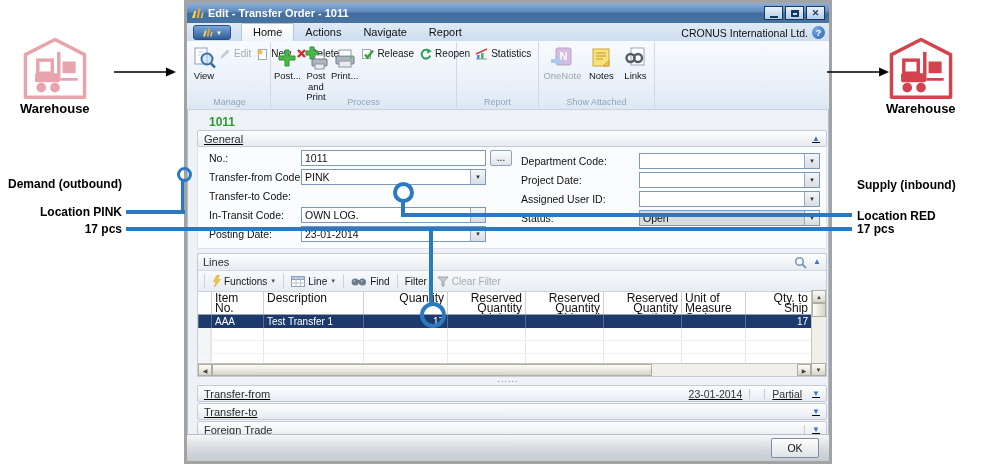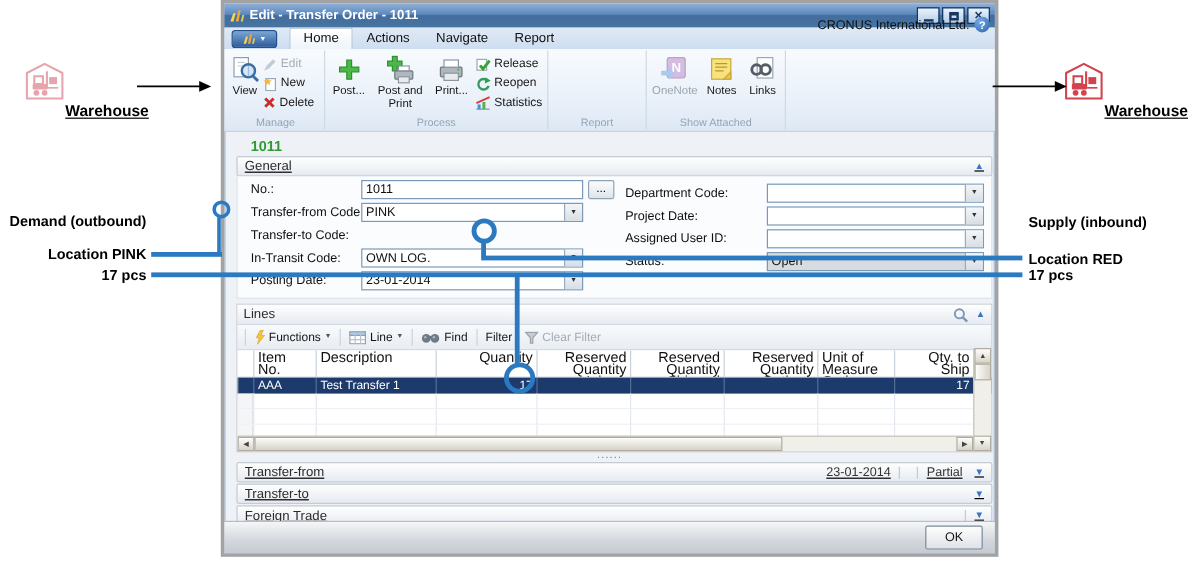--- a/index.html
+++ b/index.html
@@ -12,31 +12,31 @@
   .winbtns{margin-left:auto;display:flex;}
   .winbtn{width:19px;height:14px;margin-left:2px;border:1px solid #17375e;background:linear-gradient(#eaf2fb,#b5cde9);display:flex;align-items:center;justify-content:center;color:#17375e;font-size:9px;font-weight:bold;box-sizing:border-box;}
   .glyph-min{width:8px;height:2px;background:#17375e;margin-top:7px;}
   .glyph-max{width:8px;height:7px;border:2px solid #17375e;border-top-width:3px;box-sizing:border-box;}
 
   .tabstrip{left:0;top:20px;right:0;height:18px;background:linear-gradient(#e0eaf6,#cdddf0);display:flex;align-items:flex-end;padding:0 4px;}
   .appbtn{width:38px;height:15px;margin:0 10px 1px 2px;border-radius:3px;background:linear-gradient(#7aa6d6,#2e5d9b);border:1px solid #24508c;display:flex;align-items:center;justify-content:center;gap:3px;box-sizing:border-box;}
   .appbtn .caret{color:#fff;font-size:6px;line-height:6px;}
   .tab{padding:2px 11px 3px;font-size:11px;color:#101010;}
   .tab.active{background:linear-gradient(#ffffff,#eef4fa);border:1px solid #b6c7da;border-bottom:none;border-radius:2px 2px 0 0;}
-  .company{margin-left:auto;display:flex;align-items:center;gap:4px;font-size:10.5px;color:#101010;padding-bottom:14px;margin-top:20px;}
+  .company{margin-left:auto;display:flex;align-items:center;gap:4px;font-size:10.5px;color:#101010;padding-bottom:2px;margin-top:20px;}
   .helpicon{width:13px;height:13px;border-radius:50%;background:radial-gradient(circle at 35% 30%,#74abe8,#2a62ad);color:#fff;font-size:9px;font-weight:bold;display:flex;align-items:center;justify-content:center;}
 
   
   .ribbon{left:0;top:38px;right:0;height:69px;background:linear-gradient(#f8fbfe,#e9f0f9 65%,#dde8f4);border-bottom:1px solid #c3d2e4;display:flex;padding:1px 0 0 2px;box-sizing:border-box;}
   .rgroup{position:relative;height:66px;border-right:1px solid #cdd9e7;padding:1px 2px 12px 2px;display:flex;align-items:flex-start;box-sizing:border-box;}
   .rgroup-label{position:absolute;bottom:1px;left:0;right:0;text-align:center;font-size:9px;color:#93a4ba;}
   .rbtn{display:flex;flex-direction:column;align-items:center;padding:2px 1px;font-size:9.5px;line-height:10.5px;text-align:center;color:#161616;}
   .rbtn .ric{height:26px;display:flex;align-items:center;justify-content:center;}
   .rbtn.disabled{color:#9aa4ae;}
-  .sstack{display:flex;flex-direction:column;gap:1px;padding-top:3px;}
+  .sstack{display:flex;flex-direction:row;gap:1px;padding-top:3px;}
   .sbtn{display:flex;align-items:center;gap:3px;font-size:10px;height:15px;padding:0 2px;color:#161616;white-space:nowrap;}
   .sbtn.disabled{color:#a3acb6;}
 
   
   .recid{left:22px;top:112px;color:#2e9b2e;font-weight:bold;font-size:12px;}
   .ft-box{left:10px;width:630px;box-sizing:border-box;text-decoration:underline;}
   .ft-bar{height:17px;background:linear-gradient(#fefefe,#e6ebf1);border:1px solid #c5cbd3;border-radius:2px;display:flex;align-items:center;padding:0 6px;font-size:11px;color:#2b2b2b;box-sizing:border-box;}
   .chev{color:#3b74c4;font-size:8px;line-height:8px;}
   .ftsep{width:1px;height:10px;background:#c3cad2;margin:0 7px;}
   .gen-content{left:10px;top:144px;width:630px;height:102px;background:#fbfcfe;border:1px solid #dde2e9;border-top:none;box-sizing:border-box;}
@@ -76,21 +76,21 @@
   .hbtn{width:14px;height:100%;background:linear-gradient(#fdfdfb,#d8d4c8);border:1px solid #b0ac9f;box-sizing:border-box;font-size:6px;color:#444;display:flex;align-items:center;justify-content:center;}
   .hthumb{width:440px;height:100%;background:linear-gradient(#fdfdfb,#d6d2c5);border:1px solid #b0ac9f;box-sizing:border-box;}
   .vsbot{position:absolute;right:0;bottom:0;width:15px;height:13px;display:flex;}
 
   .dots{left:0;right:0;top:372px;text-align:center;color:#7d7d7d;font-size:9px;letter-spacing:1px;line-height:8px;}
 
   .btmbar{left:0;right:0;bottom:0;height:27px;background:linear-gradient(#f5f6f7,#d3d7dc 60%,#c6cbd1);border-top:1px solid #b7bdc5;display:flex;align-items:center;justify-content:flex-end;padding-right:10px;box-sizing:border-box;}
   .okbtn{width:46px;height:18px;border:1px solid #7e8ea0;border-radius:2px;background:linear-gradient(#fdfdfd,#dfe3e7);font-size:10.5px;color:#101010;display:flex;align-items:center;justify-content:center;}
 
   
-  .wh-box{display:flex;flex-direction:row;align-items:flex-end;width:104px;text-decoration:underline;}
+  .wh-box{display:flex;flex-direction:column;align-items:flex-start;width:104px;}
   .wh-label{font-weight:bold;font-size:13px;color:#000;margin-top:1px;}
   .wh-pink{color:#e8a4ac;}
   .wh-red{color:#d2434e;}
   .ann-text{position:absolute;font-weight:bold;font-size:12px;color:#000;z-index:42;}
   .ra{left:0;width:122px;text-align:right;}
   .ann-line{position:absolute;background:#2b7ac1;z-index:40;}
   .ann-circle{position:absolute;border:4px solid #2b7ac1;border-radius:50%;box-sizing:border-box;z-index:41;background:transparent;}
 </style>
 </head>
 <body>

